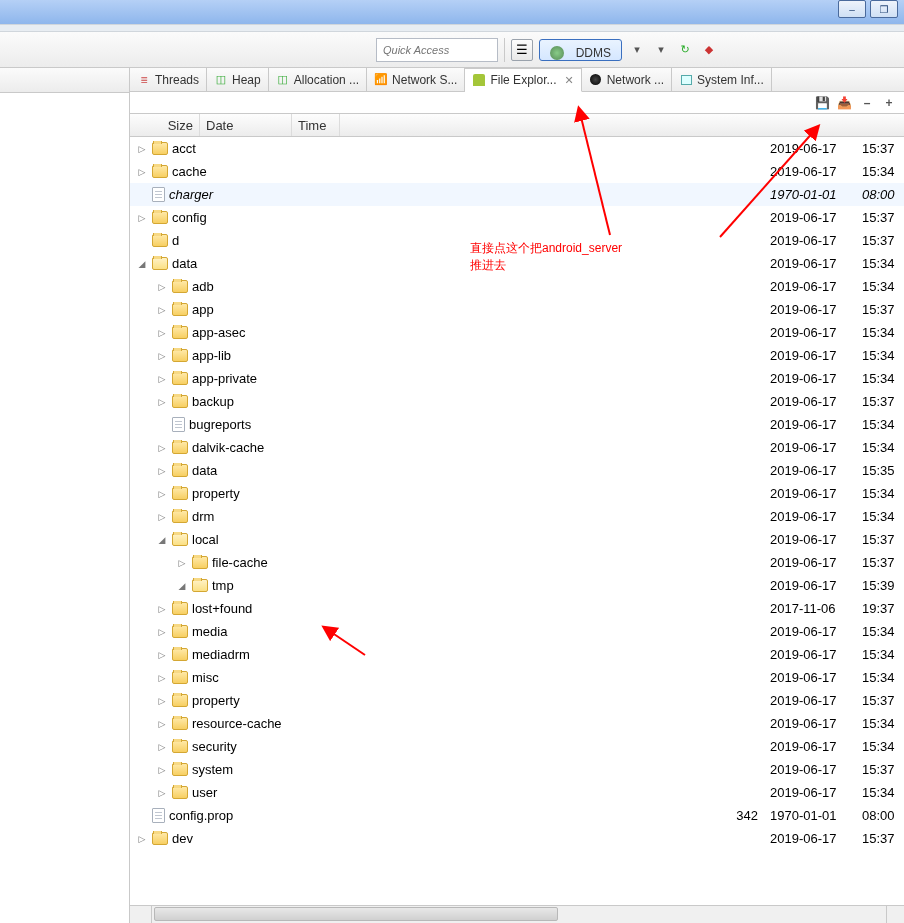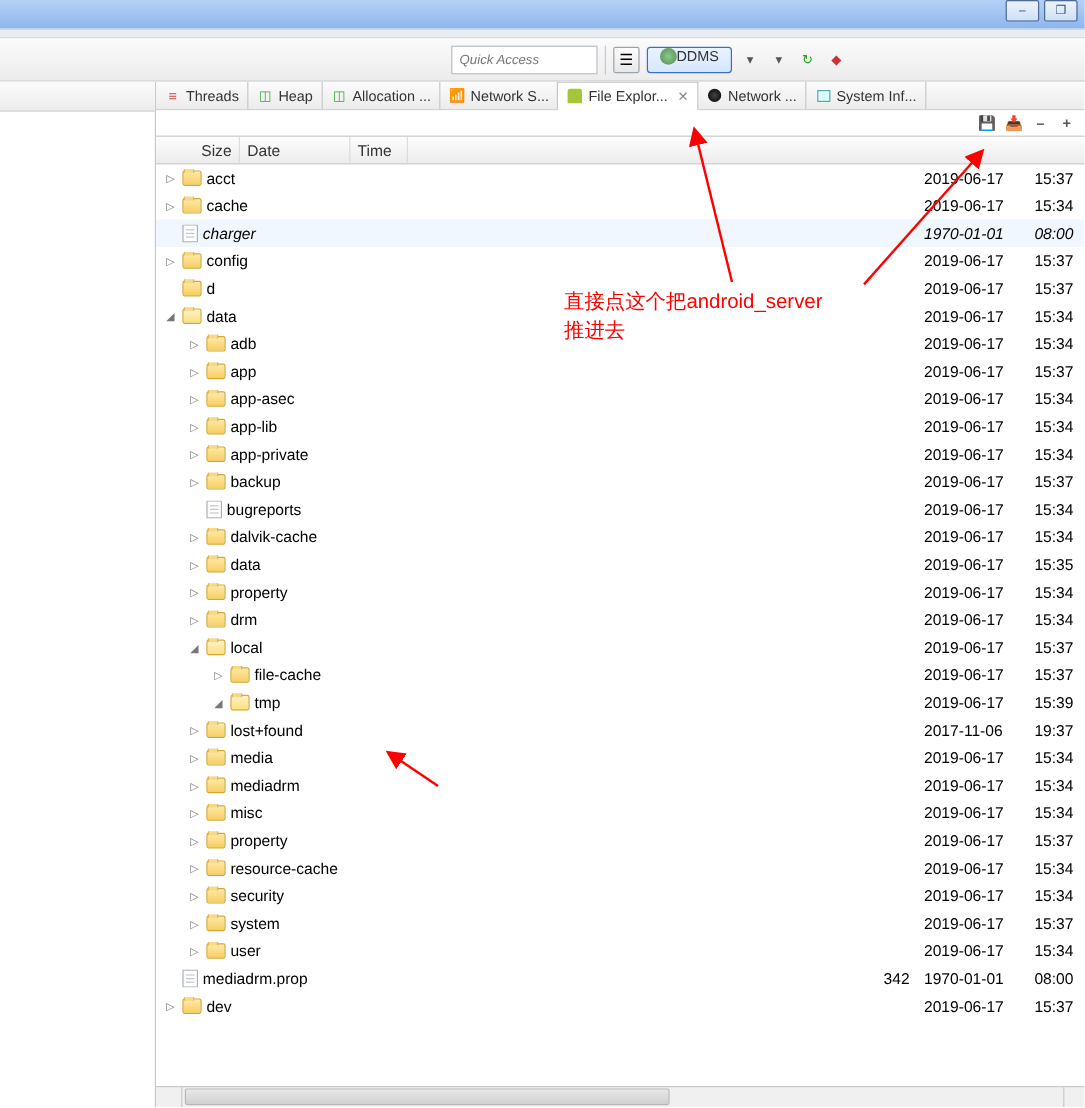--- a/index.html
+++ b/index.html
@@ -9,21 +9,21 @@
   .titlebar { height: 24px; background: linear-gradient(to bottom,#b5d0f6,#8eb6ec); display:flex; justify-content:flex-end; align-items:flex-start; }
   .win-btns { display:flex; gap:4px; margin-right:6px; }
   .win-btn { width:28px; height:18px; border:1px solid #4a6a9c; border-radius:2px; background:linear-gradient(to bottom,#eef3fb,#cfe0f5); display:flex; align-items:center; justify-content:center; font-size:10px; color:#2a4a7a; }
   .spacer-bar { height:8px; background:#e8edf2; border-top:1px solid #d0d6dc; border-bottom:1px solid #d0d6dc; }
   
   .toolbar { height:36px; background:linear-gradient(to bottom,#fbfbfb,#ececec); border-bottom:1px solid #c9c9c9; display:flex; align-items:center; padding:4px 6px; gap:6px; }
   .quick-access { flex:0 0 auto; margin-left:370px; }
   .quick-access input { width:122px; height:24px; border:1px solid #b6bcc6; padding:2px 6px; font-size:11px; color:#666; background:#fff;font-style:italic; }
   .sep { width:1px; height:24px; background:#c9c9c9; }
   .persp-btn { height:22px; border:1px solid #9aa2ac; border-radius:2px; background:linear-gradient(to bottom,#fdfdfd,#e8e8e8); display:flex; align-items:center; padding:0 4px; }
-  .ddms-btn { height:22px; border:1px solid #3a6fbf; border-radius:3px; background:linear-gradient(to bottom,#e9f3ff,#d5e7ff); display:flex; align-items:flex-start; padding:0 10px; color:#333; font-size:12px; gap:0; }
+  .ddms-btn { height:22px; border:1px solid #3a6fbf; border-radius:3px; background:linear-gradient(to bottom,#e9f3ff,#d5e7ff); display:flex; align-items:flex-end; padding:0 10px; color:#333; font-size:12px; gap:12px; }
   .mini-btn { width:18px; height:18px; display:flex; align-items:center; justify-content:center; color:#555; font-size:11px; }
   
   .main { flex:1; display:flex; overflow:hidden; }
   .left-gutter { width:130px; background:#fff; border-right:1px solid #c9c9c9; position:relative; }
   .left-gutter::before { content:""; position:absolute; top:0; left:0; right:0; height:24px; background:linear-gradient(to bottom,#fbfbfb,#ececec); border-bottom:1px solid #c9c9c9; }
   .left-gutter .inner-lines { position:absolute; top:28px; left:4px; right:6px; }
   .content { flex:1; display:flex; flex-direction:column; overflow:hidden; position:relative; }
   
   .tabs { height:24px; background:linear-gradient(to bottom,#fbfbfb,#ececec); border-bottom:1px solid #c9c9c9; display:flex; align-items:stretch; }
   .tab { display:flex; align-items:center; gap:4px; padding:0 7px; border-right:1px solid #c9c9c9; font-size:12px; color:#333; white-space:nowrap; }
@@ -50,21 +50,21 @@
   .twisty { width:12px; text-align:center; color:#777; font-size:9px; display:inline-block;}
   .folder-ico { width:16px; height:13px; background:linear-gradient(to bottom,#ffe9a8,#f7cf62); border:1px solid #d4a733; border-radius:2px; display:inline-block; position:relative;}
   .folder-ico::before{content:"";position:absolute;top:-3px;left:0;width:7px;height:3px;background:#f7d985;border:1px solid #d4a733;border-bottom:none;border-radius:1px 1px 0 0;}
   .folder-ico.open { background:linear-gradient(to bottom,#fff2c6,#fbe084); }
   .file-ico { width:13px; height:15px; background:#fff; border:1px solid #a8b0bc; border-radius:1px; display:inline-block; position:relative;}
   .file-ico::before{content:"";position:absolute;top:3px;left:2px;right:2px;height:1px;background:#c0c6d0;box-shadow:0 3px 0 #c0c6d0,0 6px 0 #c0c6d0;}
   
   .hscroll { height:18px; background:#f0f0f0; border-top:1px solid #c9c9c9; display:flex; }
   .hscroll .thumb { height:14px; margin:1px; background:linear-gradient(to bottom,#e8e8e8,#d0d0d0); border:1px solid #b8b8b8; border-radius:2px; }
   
-  .anno { position:absolute; color:#f00; font-size:17px; pointer-events:none; z-index:50; font-family:"Microsoft YaHei","SimSun",sans-serif; line-height:1.4;}
+  .anno { position:absolute; color:#f00; font-size:12px; pointer-events:none; z-index:50; font-family:"Microsoft YaHei","SimSun",sans-serif; line-height:1.4;}
   .arrow-svg { position:absolute; pointer-events:none; z-index:49; }
 </style>
 </head>
 <body>
 
 <div class="window">
   <div class="titlebar">
     <div class="win-btns">
       <div class="win-btn">–</div>
       <div class="win-btn">❐</div>
@@ -451,21 +451,21 @@
       <span>user</span>
     </div>
     <div class="cell-size"></div>
     <div class="cell-date">2019-06-17</div>
     <div class="cell-time">15:34</div>
             </div>
             <div class="row">
     <div class="cell-name" style="padding-left:6px">
       <span class="twisty"> </span>
                 <span class="file-ico"></span>
-      <span>mediadrm.prop</span>
+      <span>config.prop</span>
     </div>
     <div class="cell-size">342</div>
     <div class="cell-date">1970-01-01</div>
     <div class="cell-time">08:00</div>
             </div>
             <div class="row">
     <div class="cell-name" style="padding-left:6px">
       <span class="twisty">▷</span>
                 <span class="folder-ico"></span>
       <span>dev</span>

